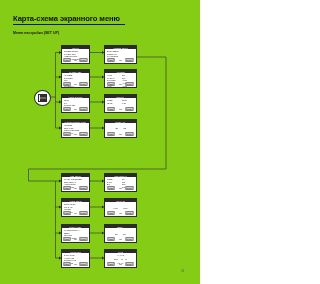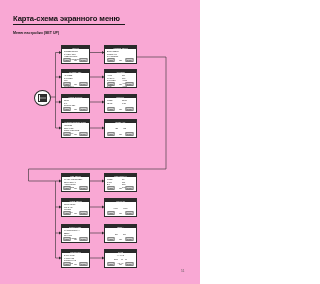--- a/index.html
+++ b/index.html
@@ -12,21 +12,21 @@
     height: 284px;
     position: relative;
     overflow: hidden;
     font-family: "Liberation Sans", sans-serif;
     background: #fbfbfa;
   }
   #page {
     position: absolute;
     left: 0; top: 0;
     width: 200px; height: 284px;
-    background: #f9a8d4;
+    background: #84cc16;
   }
 
   
   #title {
     position: absolute;
     left: 13px;
     top: 14px;
     font-size: 7.6px;
     font-weight: bold;
     letter-spacing: -0.1px;

